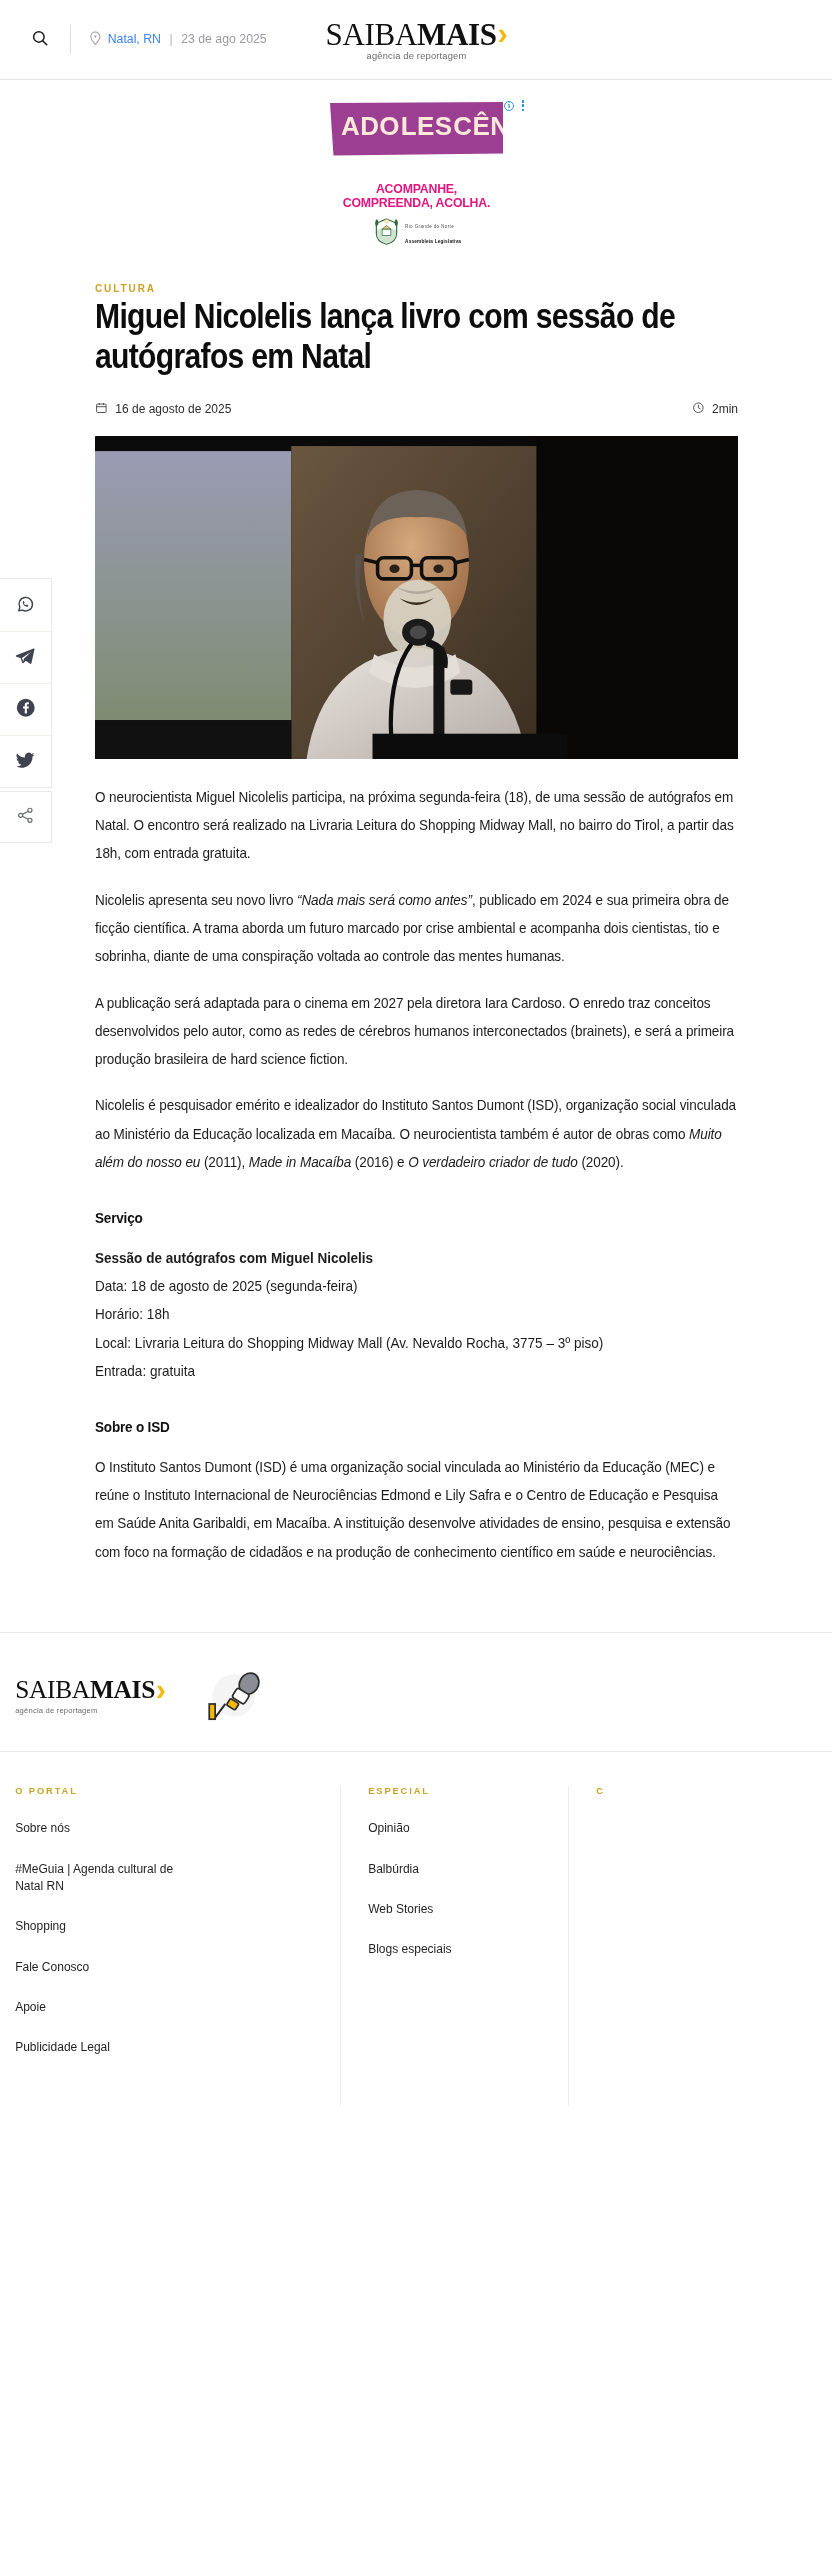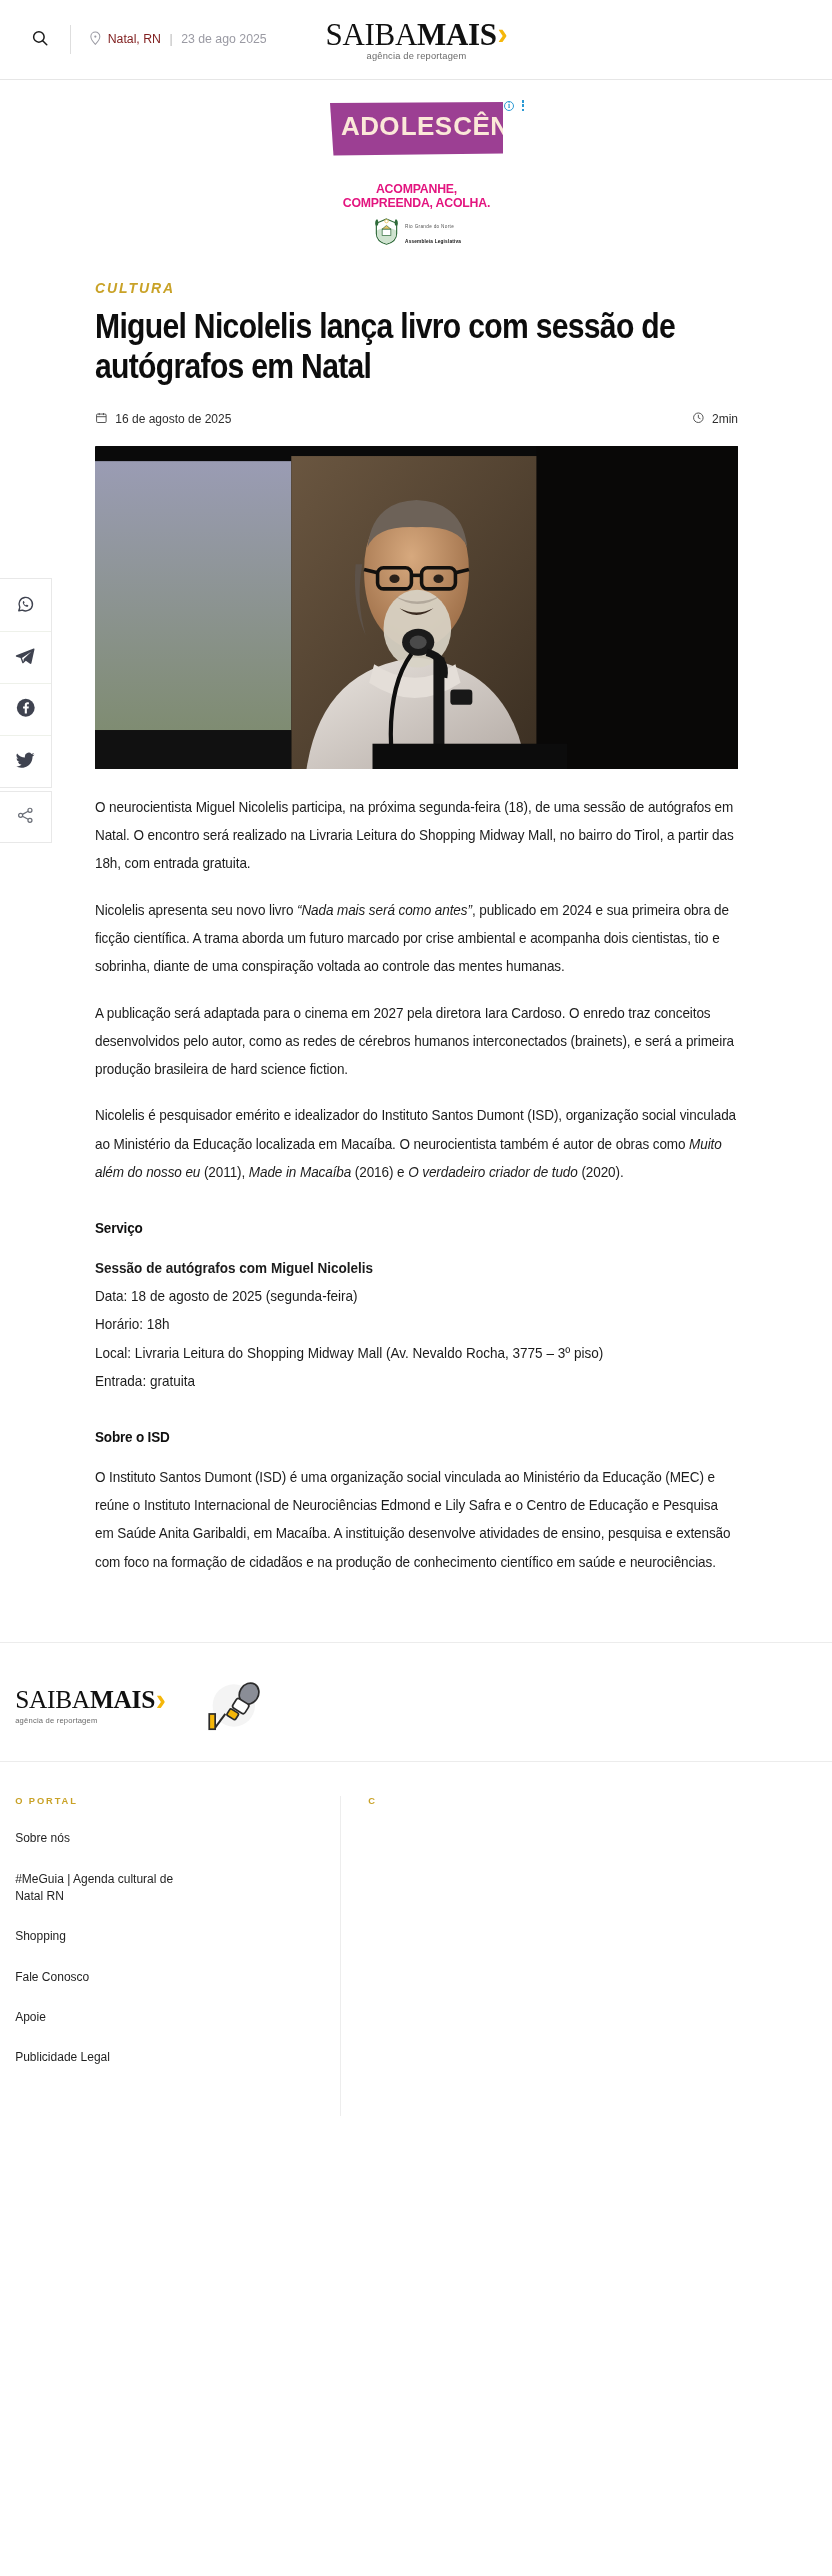--- a/index.html
+++ b/index.html
@@ -28,21 +28,21 @@
     cursor: pointer; background: none; border: none; padding: 0;
     margin-left: 3.4px;
   }
   .hdr-divider {
     width: 0.8px; height: 29px; background: #dedede; margin: 0 18.6px 0 15.2px;
   }
   .geo-wrap {
     display: flex; align-items: center; gap: 6px;
     font-size: 12.3px;
   }
-  .geo-city { color:#7f1d1d; font-weight: 400; }
+  .geo-city { color:#3b82f6; font-weight: 400; }
   .geo-sep { color:#b9b9b9; margin: 0 2.5px; }
   .geo-date { color:#9a9aa3; }
 
   .brand-logo {
     position: absolute; left: 50%; top: 50%;
     transform: translate(-50%, -50%);
     text-align: center; cursor: pointer;
     line-height: 1;
   }
   .brand-main {
@@ -132,24 +132,24 @@
     display:flex; align-items:center; justify-content:center; cursor:pointer;
   }
 
   .article {
     width: 643px;
     margin: 0 auto;
     padding-top: 13.5px;
   }
 
   .kicker {
-    font-size: 14px; letter-spacing: 1.9px; font-weight: 700;
+    font-size: 10px; letter-spacing: 1.9px; font-weight: 700;
     color: #c9a227; text-transform: uppercase;
-    margin-bottom: 10px;
-    display: inline-block; cursor: pointer; font-style: italic;
+    margin-bottom: 2px;
+    display: inline-block; cursor: pointer;
   }
 
   h1.headline {
     font-family: "Liberation Sans", sans-serif;
     font-weight: 700;
     font-size: 35px;
     line-height: 1.13;
     letter-spacing: -0.8px;
     margin: 0 0 25.4px;
     color: #0d0d0d;
@@ -504,18 +504,25 @@
   <div class="footer-cols">
     <div class="fcol c1">
       <div class="fcol-title">O PORTAL</div>
       <a>Sobre nós</a>
       <a>#MeGuia | Agenda cultural de Natal RN</a>
       <a>Shopping</a>
       <a>Fale Conosco</a>
       <a>Apoie</a>
       <a>Publicidade Legal</a>
     </div>
+    <div class="fcol c2">
+      <div class="fcol-title">ESPECIAL</div>
+      <a>Opinião</a>
+      <a>Balbúrdia</a>
+      <a>Web Stories</a>
+      <a>Blogs especiais</a>
+    </div>
     <div class="fcol c4">
       <div class="fcol-title">C</div>
     </div>
   </div>
 </div>
 
 
 </body></html>

